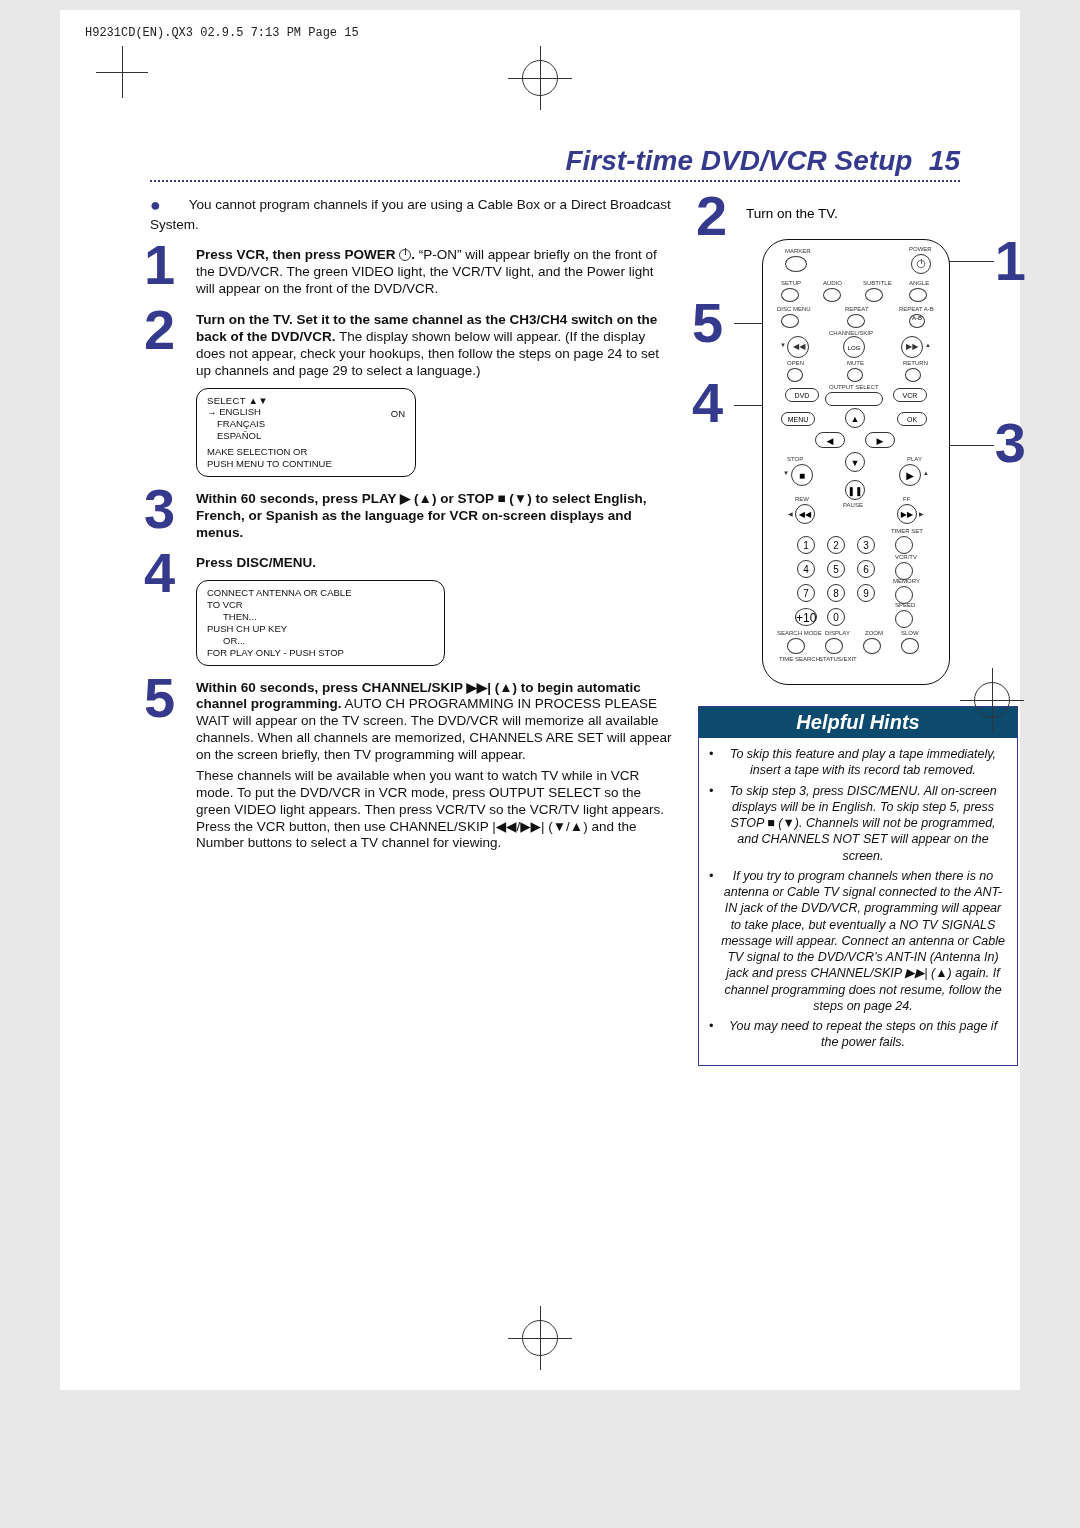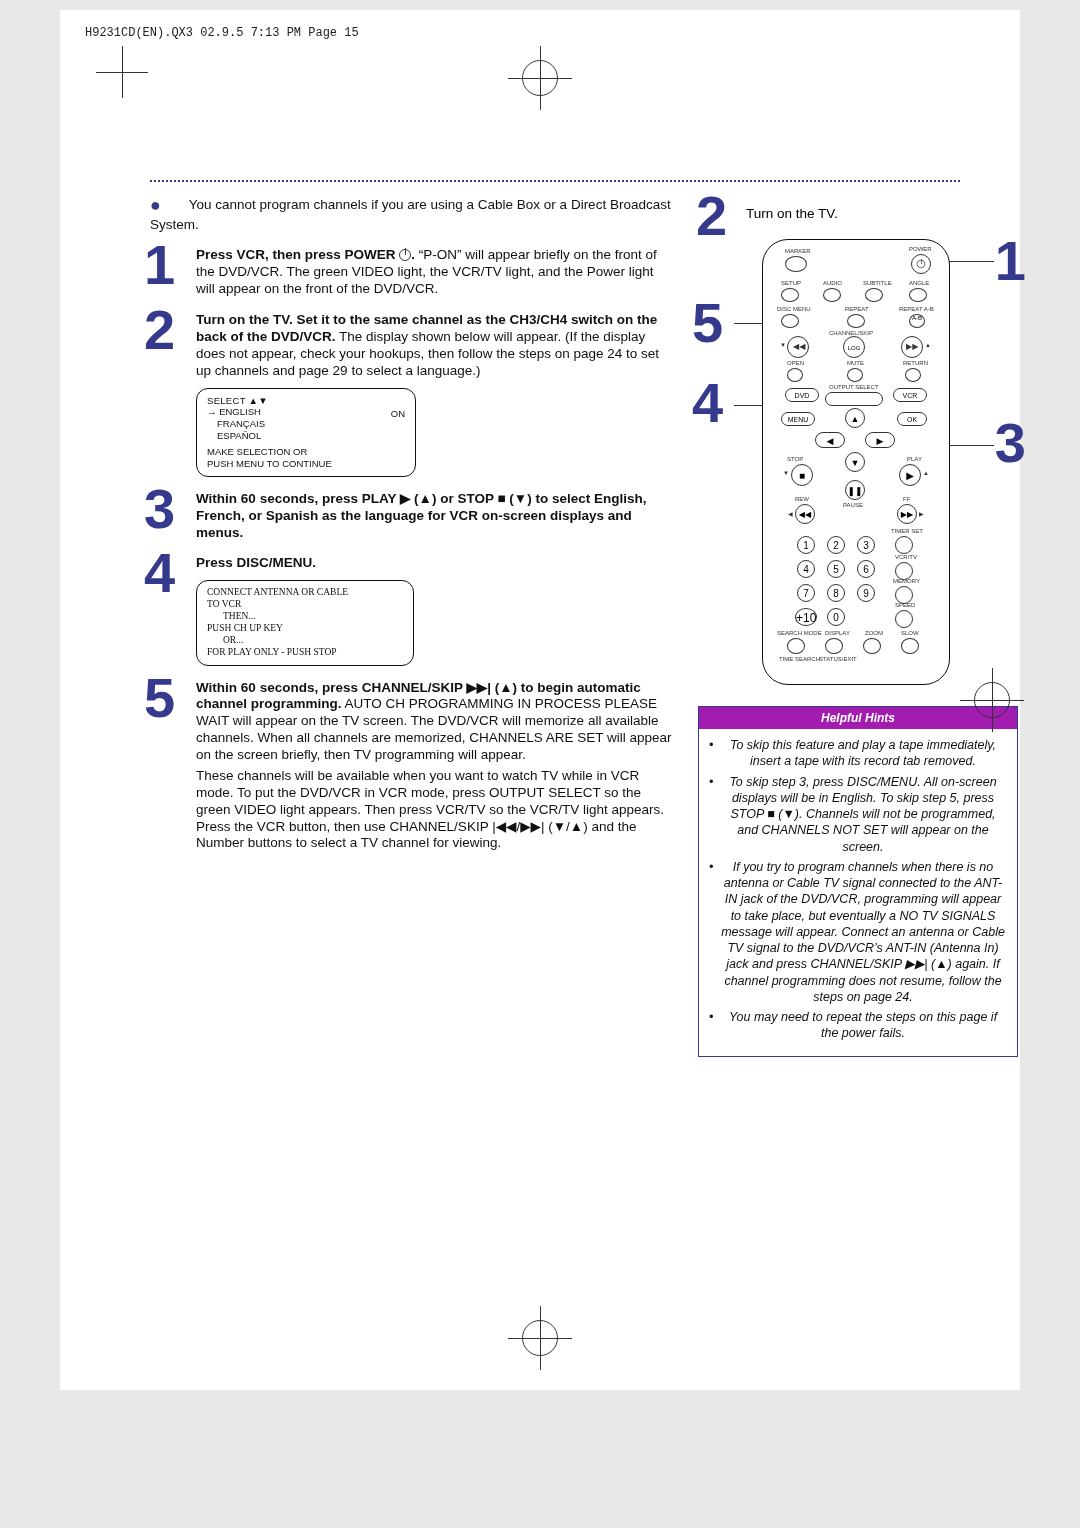--- a/index.html
+++ b/index.html
@@ -89,21 +89,21 @@
     border:1px solid #111;
     border-radius: 12px;
     padding: 6px 10px;
     width: 220px;
     margin: 8px 0 4px 46px;
     font-size: 9.5px;
     line-height: 1.25;
   }
   .screenbox .hdr { font-size: 9.5px; letter-spacing: .3px;}
   .screenbox .row { display:flex; justify-content:space-between;}
-  .screenbox.small { width: 218px; font-family: Liberation Serif, serif; }
+  .screenbox.small { width: 249px; }
 
   .col-right {
     position:absolute;
     left: 640px; top: 196px;
     width: 320px;
   }
   .tv-step {
     position: relative;
     padding-left: 46px;
     margin-bottom: 8px;
@@ -137,24 +137,24 @@
   }
   .lead { position:absolute; border-top:1px solid #333; }
 
   .hints {
     position:absolute;
     left: 638px; top: 696px;
     width: 320px;
     border:1px solid #363a8d;
   }
   .hints-title {
-    background:#a21caf; color:#fff;
+    background:#0c4a6e; color:#fff;
     text-align:center;
     font-style: italic; font-weight:bold;
-    font-size: 12px;
+    font-size: 20px;
     padding: 4px 0;
   }
   .hints-body {
     padding: 8px 10px 10px 10px;
     font-size: 12.5px;
     font-style: italic;
     color:#111;
     line-height: 1.3;
   }
   .hints-body li { list-style: none; position:relative; padding-left: 10px; margin-bottom:4px;text-align:center;}
@@ -175,20 +175,24 @@
 </head>
 <body>
 
 <div class="sheet">
   <div class="crop-tl"></div>
   <div class="center-cross">
       <div class="ring"></div>
     </div>
   <div class="header-small">H9231CD(EN).QX3  02.9.5 7:13 PM  Page 15</div>
 
+  <div class="title-band">
+    <span class="t">First-time DVD/VCR Setup</span>
+    <span class="pn">15</span>
+  </div>
   <div class="dots"></div>
 
   <div class="col-left">
     <div class="intro">
       <div style="margin-top:2px;">
         <span class="bullet">●</span>
         <span class="bullet-text" style="display:inline">You cannot program channels if you are using a Cable Box or a Direct Broadcast System.</span>
       </div>
     </div>
 

